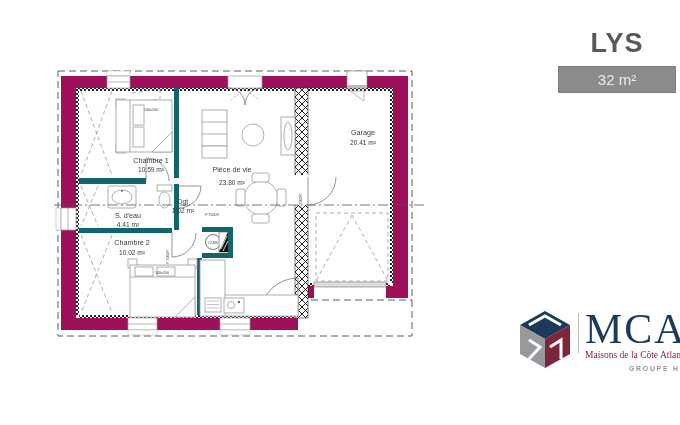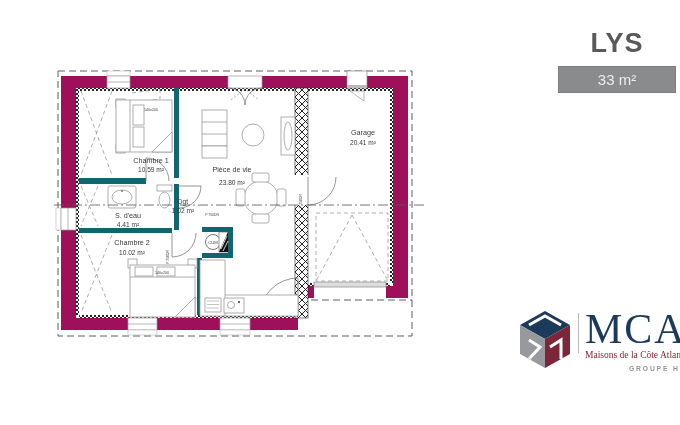--- a/index.html
+++ b/index.html
@@ -30,21 +30,21 @@
   .brand .sub{font-family:"Liberation Serif",serif;font-size:9.5px;color:#8C2332;
               margin-top:1px;}
   .brand .grp{font-size:6.8px;color:#929497;letter-spacing:1.8px;margin-top:5px;
               margin-left:44px;font-weight:bold;}
 </style>
 </head>
 <body>
 
 <div class="hdr">
   <div class="title">LYS</div>
-  <div class="badge">33 m²</div>
+  <div class="badge">32 m²</div>
 </div>
 
 <svg class="plan" width="378" height="298" viewBox="0 0 378 298">
   <defs>
     <pattern id="chk" width="4" height="4" patternUnits="userSpaceOnUse">
       <rect width="4" height="4" fill="#fff"></rect>
       <rect x="0" y="0" width="2" height="2" fill="#222"></rect>
       <rect x="2" y="2" width="2" height="2" fill="#222"></rect>
     </pattern>
     <pattern id="hatchp" width="7" height="7" patternUnits="userSpaceOnUse">

